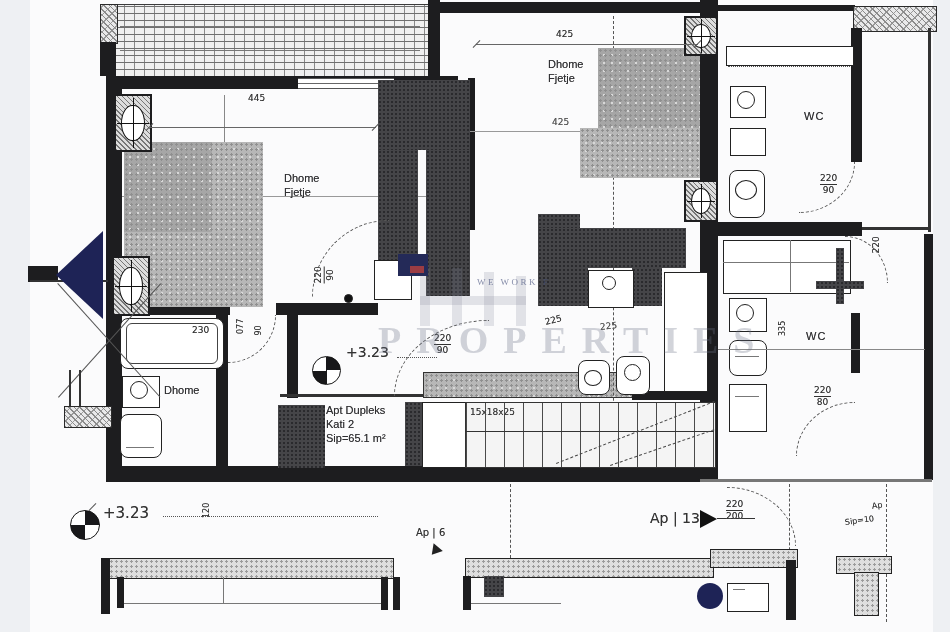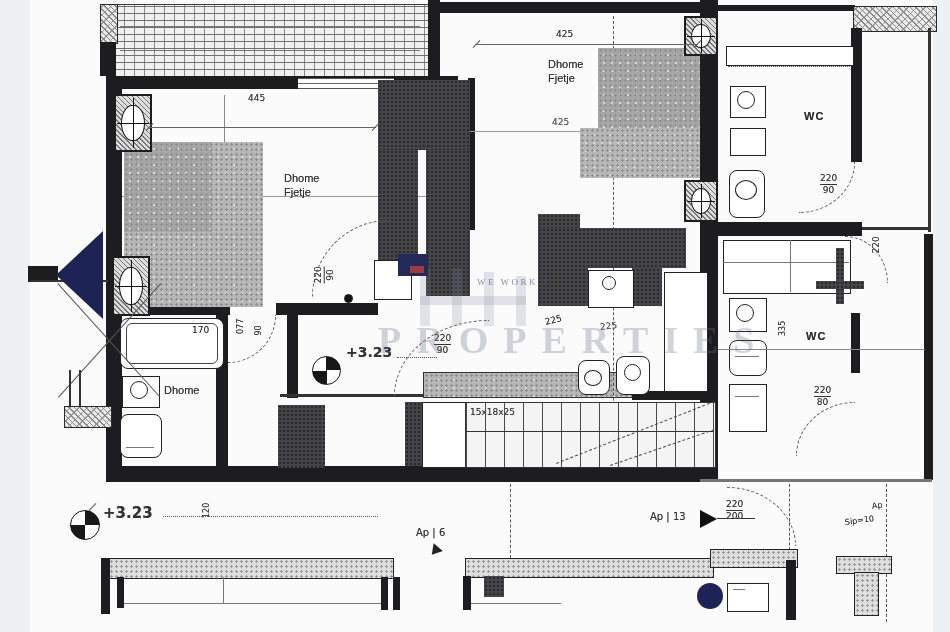--- a/index.html
+++ b/index.html
@@ -24,21 +24,21 @@
         repeating-linear-gradient(-45deg,#9a9a9a 0 1px,transparent 1px 6px),#e9e9ea}
   .hatch2{position:absolute;border:1.5px solid #222;
         background:radial-gradient(#9a9a9a 1px,transparent 1.2px) 0 0/5px 5px,#dedede}
   .fix{position:absolute;border:1.6px solid #222;background:#fff}
   .rnd{border-radius:8px}
   .circ{position:absolute;border:1.5px solid #222;border-radius:50%;background:#fff}
   .lbl{position:absolute;font-size:11px;line-height:1.25;color:#2e2e31;text-shadow:0 0 .6px #777}
   .dim{position:absolute;font-family:"DejaVu Sans",sans-serif;font-size:9px;line-height:1.1;color:#333;
        text-shadow:0 0 .5px #888;white-space:nowrap}
   .xs{font-size:8px}
-  .b{font-weight:bold}
+  .b{font-weight:normal}
   .rot{transform:rotate(-90deg);transform-origin:center center}
   .frac{text-align:center;width:26px}
   .frac .den{display:block;border-top:1px solid #333;padding-top:1px}
   .arc{position:absolute;border:1.3px dashed #5a5a5a}
   .arc.tl{border-right:none;border-bottom:none;border-top-left-radius:100% 100%}
   .arc.br{border-left:none;border-top:none;border-bottom-right-radius:100% 100%}
   .arc.tr{border-left:none;border-bottom:none;border-top-right-radius:100% 100%}
   .dashv{position:absolute;border-left:1.2px dashed #555}
   .dotl{position:absolute;border-top:1.5px dotted #555}
   .diag{position:absolute;height:0;border-top:1.3px dashed #444;transform-origin:0 0}
@@ -183,39 +183,44 @@
   <div class="arc tl" style="left:394px;top:320px;width:94px;height:75px"></div>
   <div class="dim" style="left:434px;top:334px">
     <span class="frac"><span>220</span><span class="den">90</span></span>
   </div>
   <div class="lvl" style="left:312px;top:356px;width:27px;height:27px"></div>
   <div class="dim b" style="left:346px;top:345px;font-size:14px">+3.23</div>
   <div class="dotl" style="left:397px;top:357px;width:40px"></div>
 
   <div class="fix rnd" style="left:120px;top:318px;width:102px;height:49px"></div>
   <div class="abs" style="left:126px;top:323px;width:90px;height:39px;border:1px solid #444;border-radius:6px"></div>
-  <div class="dim" style="left:192px;top:326px">170</div>
+  <div class="dim" style="left:192px;top:326px">230</div>
   <div class="fix" style="left:122px;top:376px;width:36px;height:30px"></div>
   <div class="circ" style="left:130px;top:381px;width:16px;height:16px"></div>
   <div class="fix rnd" style="left:120px;top:414px;width:40px;height:42px"></div>
   <div class="thinl" style="left:126px;top:447px;width:28px;height:1px"></div>
   <div class="lbl" style="left:164px;top:384px">Dhome</div>
   <div class="arc br" style="left:228px;top:315px;width:47px;height:47px"></div>
   <div class="dim rot xs" style="left:234px;top:322px">077</div>
   <div class="dim rot xs" style="left:254px;top:326px">90</div>
 
   <div class="darkf" style="left:278px;top:405px;width:47px;height:63px"></div>
   <div class="darkf" style="left:405px;top:402px;width:17px;height:64px"></div>
   <div class="fix" style="left:422px;top:402px;width:43px;height:64px;border-width:1px"></div>
   <div class="stairs" style="left:465px;top:402px;width:249px;height:64px"></div>
   <div class="thinl" style="left:465px;top:431px;width:249px;height:1px;background:#333"></div>
   <div class="diag" style="left:556px;top:463px;width:170px;transform:rotate(-21.4deg)"></div>
   <div class="diag" style="left:610px;top:465px;width:110px;transform:rotate(-19deg)"></div>
   <div class="dim" style="left:470px;top:408px">15x18x25</div>
 
+  <div class="lbl" style="left:326px;top:404px">
+    <div>Apt Dupleks</div>
+    <div>Kati 2</div>
+    <div>Sip=65.1 m²</div>
+  </div>
 
   <div class="fix" style="left:726px;top:46px;width:126px;height:18px"></div>
   <div class="dotl" style="left:728px;top:66px;width:122px"></div>
   <div class="fix" style="left:730px;top:86px;width:34px;height:30px"></div>
   <div class="circ" style="left:737px;top:91px;width:16px;height:16px"></div>
   <div class="fix" style="left:730px;top:128px;width:34px;height:26px"></div>
   <div class="fix rnd" style="left:729px;top:170px;width:34px;height:46px"></div>
   <div class="circ" style="left:735px;top:180px;width:20px;height:18px"></div>
   <div class="lbl b" style="left:804px;top:110px;letter-spacing:1px">WC</div>
   <div class="arc br" style="left:799px;top:162px;width:55px;height:50px"></div>
@@ -251,21 +256,21 @@
   <div class="abs" style="left:69px;top:370px;width:8px;height:38px;border-left:2px solid #333;border-right:2px solid #333"></div>
   <div class="hatch" style="left:64px;top:406px;width:46px;height:20px"></div>
 
   <div class="lvl" style="left:70px;top:510px;width:28px;height:28px"></div>
   <div class="tick" style="left:92px;top:502px"></div>
   <div class="dim b" style="left:103px;top:505px;font-size:15px">+3.23</div>
   <div class="dotl" style="left:163px;top:516px;width:215px"></div>
   <div class="dim rot xs" style="left:200px;top:506px">120</div>
   <div class="dim" style="left:416px;top:527px;font-size:10px">Ap | 6</div>
   <div class="tri-sm" style="left:429px;top:546px"></div>
-  <div class="dim" style="left:650px;top:511px;font-size:10px">Ap | 13</div>
+  <div class="dim" style="left:650px;top:511px;font-size:14px">Ap | 13</div>
   <div class="tri-right" style="left:700px;top:510px"></div>
   <div class="thinl" style="left:717px;top:518px;width:38px;height:1px;background:#333"></div>
   <div class="dim" style="left:726px;top:500px">
     <span class="frac"><span>220</span><span class="den">200</span></span>
   </div>
   <div class="arc tr" style="left:727px;top:487px;width:68px;height:58px"></div>
   <div class="dashv" style="left:789px;top:484px;height:76px"></div>
   <div class="dashv" style="left:886px;top:484px;height:138px"></div>
   <div class="dashv" style="left:510px;top:484px;height:74px"></div>
   <div class="dim xs" style="left:872px;top:502px;transform:rotate(-8deg)">Ap</div>

